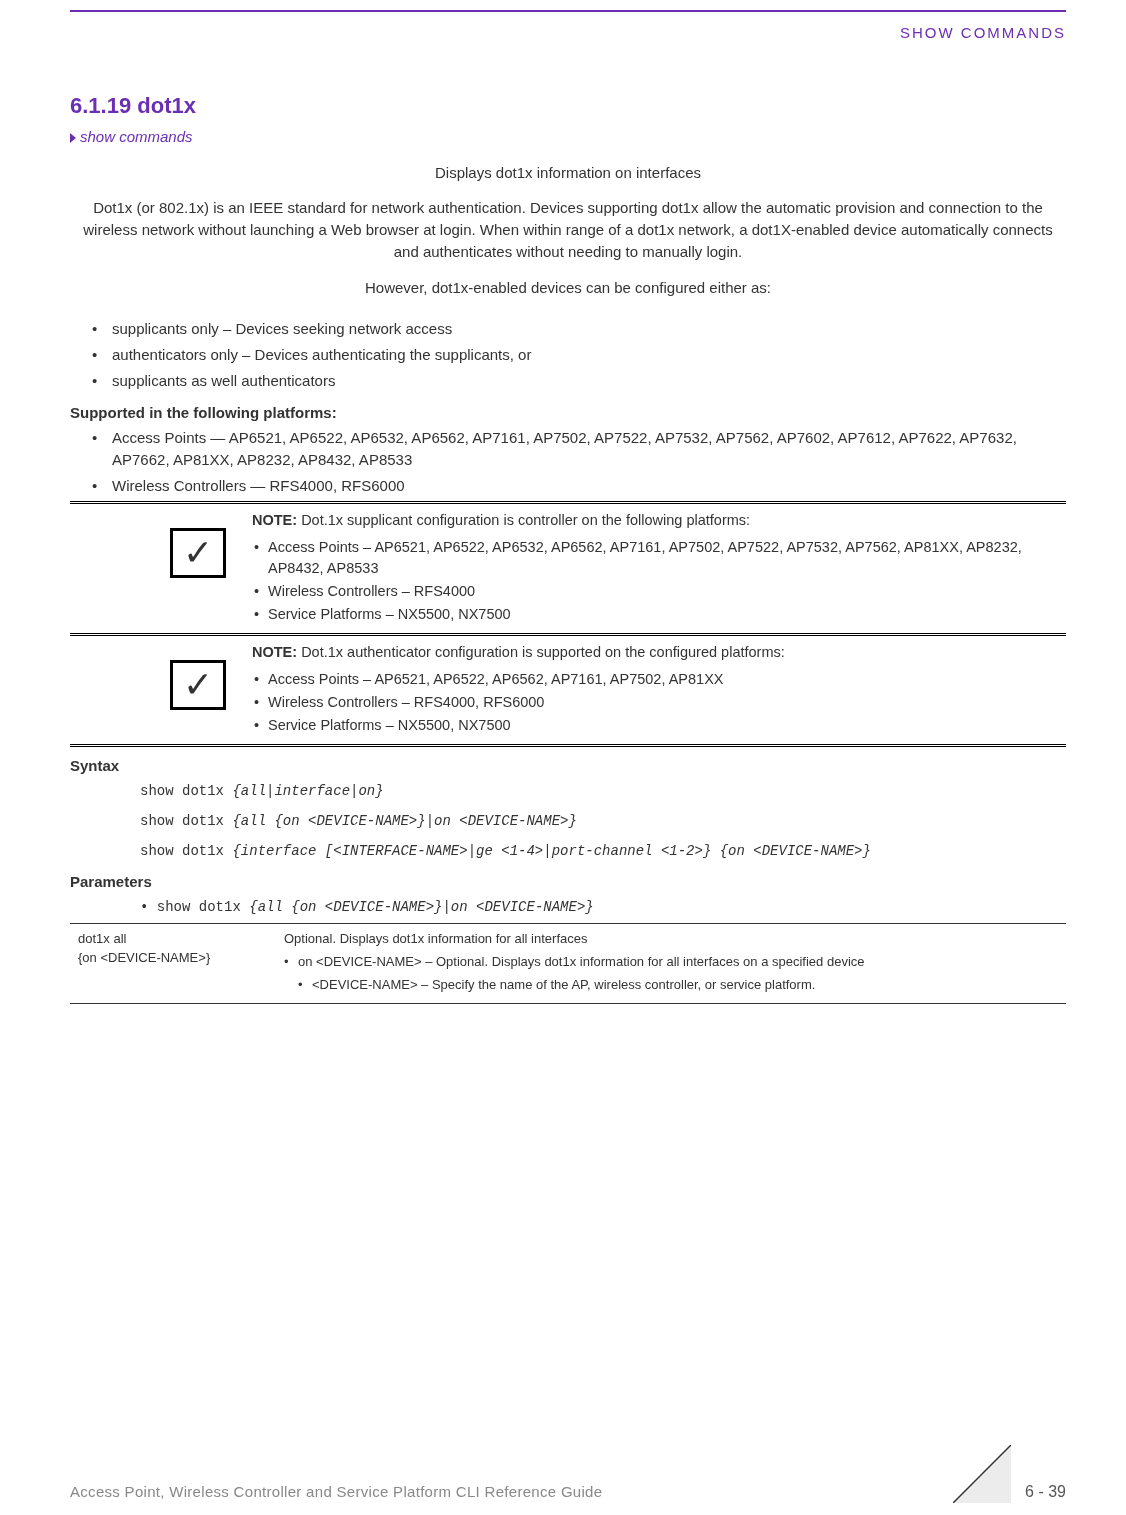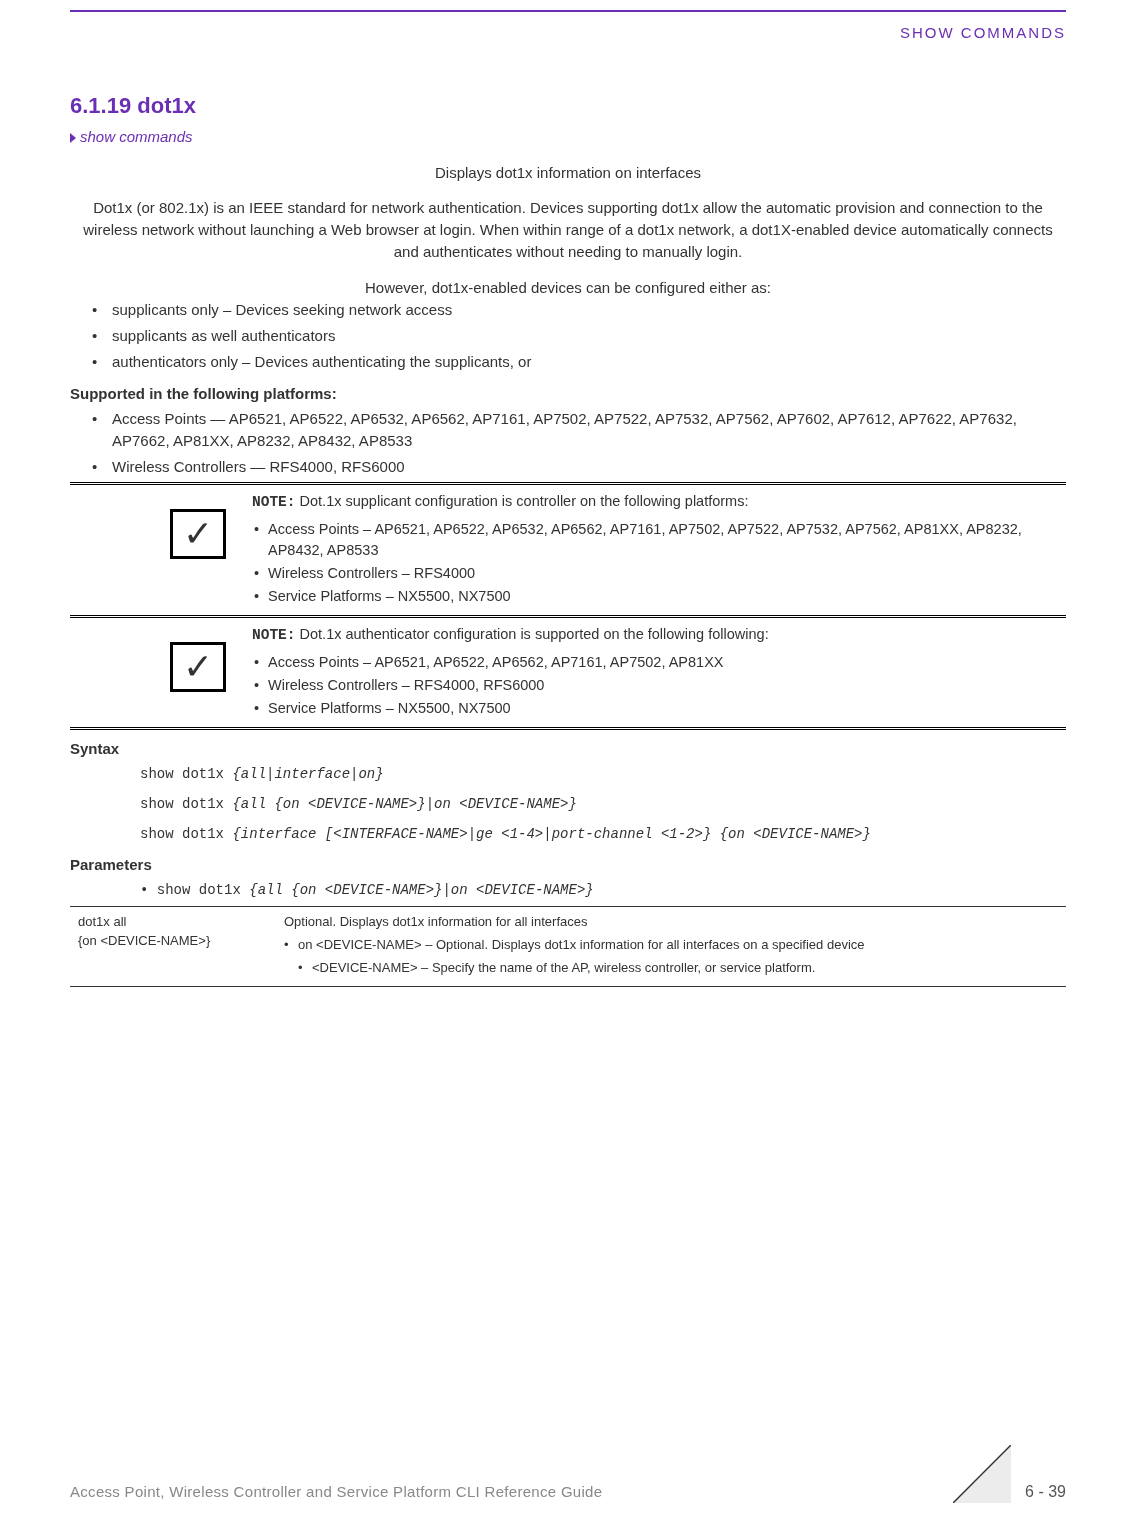--- a/index.html
+++ b/index.html
@@ -110,21 +110,20 @@
   .note-icon .check {
     font-size: 36px;
     line-height: 1;
   }
   .note-text {
     flex: 1;
     font-size: 14.5px;
   }
   .note-text .note-title {
     font-weight: 700;
-    font-family: Liberation Mono, monospace;
   }
   .note-text ul {
     list-style: none;
     padding: 0;
     margin: 6px 0 0 0;
   }
   .note-text ul li {
     position: relative;
     padding-left: 16px;
     margin-bottom: 2px;
@@ -232,26 +231,26 @@
 
   <div class="content">
 
     <h2 class="section-num">6.1.19 dot1x</h2>
     <div class="breadcrumb">
       <span class="arrow"></span><span>show commands</span>
     </div>
 
     <p class="body">Displays dot1x information on interfaces</p>
     <p class="body">Dot1x (or 802.1x) is an IEEE standard for network authentication. Devices supporting dot1x allow the automatic provision and connection to the wireless network without launching a Web browser at login. When within range of a dot1x network, a dot1X-enabled device automatically connects and authenticates without needing to manually login.</p>
-    <p class="body" style="margin-bottom:1px">However, dot1x-enabled devices can be configured either as:</p>
+    <p class="body" style="margin-bottom:20px">However, dot1x-enabled devices can be configured either as:</p>
 
     <ul class="bullets">
       <li>supplicants only – Devices seeking network access</li>
+      <li>authenticators only – Devices authenticating the supplicants, or</li>
       <li>supplicants as well authenticators</li>
-      <li>authenticators only – Devices authenticating the supplicants, or</li>
     </ul>
 
     <div class="bold-hdr">Supported in the following platforms:</div>
     <ul class="bullets" style="margin-bottom:2px">
       <li>Access Points — AP6521, AP6522, AP6532, AP6562, AP7161, AP7502, AP7522, AP7532, AP7562, AP7602, AP7612, AP7622, AP7632, AP7662, AP81XX, AP8232, AP8432, AP8533</li>
       <li>Wireless Controllers — RFS4000, RFS6000</li>
     </ul>
 
     <div class="note-box">
       <div class="note-icon">
@@ -269,21 +268,21 @@
       </div>
     </div>
 
     <div class="note-box">
       <div class="note-icon">
         <div class="box">
             <span class="check">✓</span>
           </div>
       </div>
       <div class="note-text">
-        <span class="note-title">NOTE:</span><span> Dot.1x authenticator configuration is supported on the following following:</span>
+        <span class="note-title">NOTE:</span><span> Dot.1x authenticator configuration is supported on the configured platforms:</span>
         <ul>
           <li>Access Points – AP6521, AP6522, AP6562, AP7161, AP7502, AP81XX</li>
           <li>Wireless Controllers – RFS4000, RFS6000</li>
           <li>Service Platforms – NX5500, NX7500</li>
         </ul>
       </div>
     </div>
 
     <div class="bold-hdr">Syntax</div>
     <div class="syntax-block">

